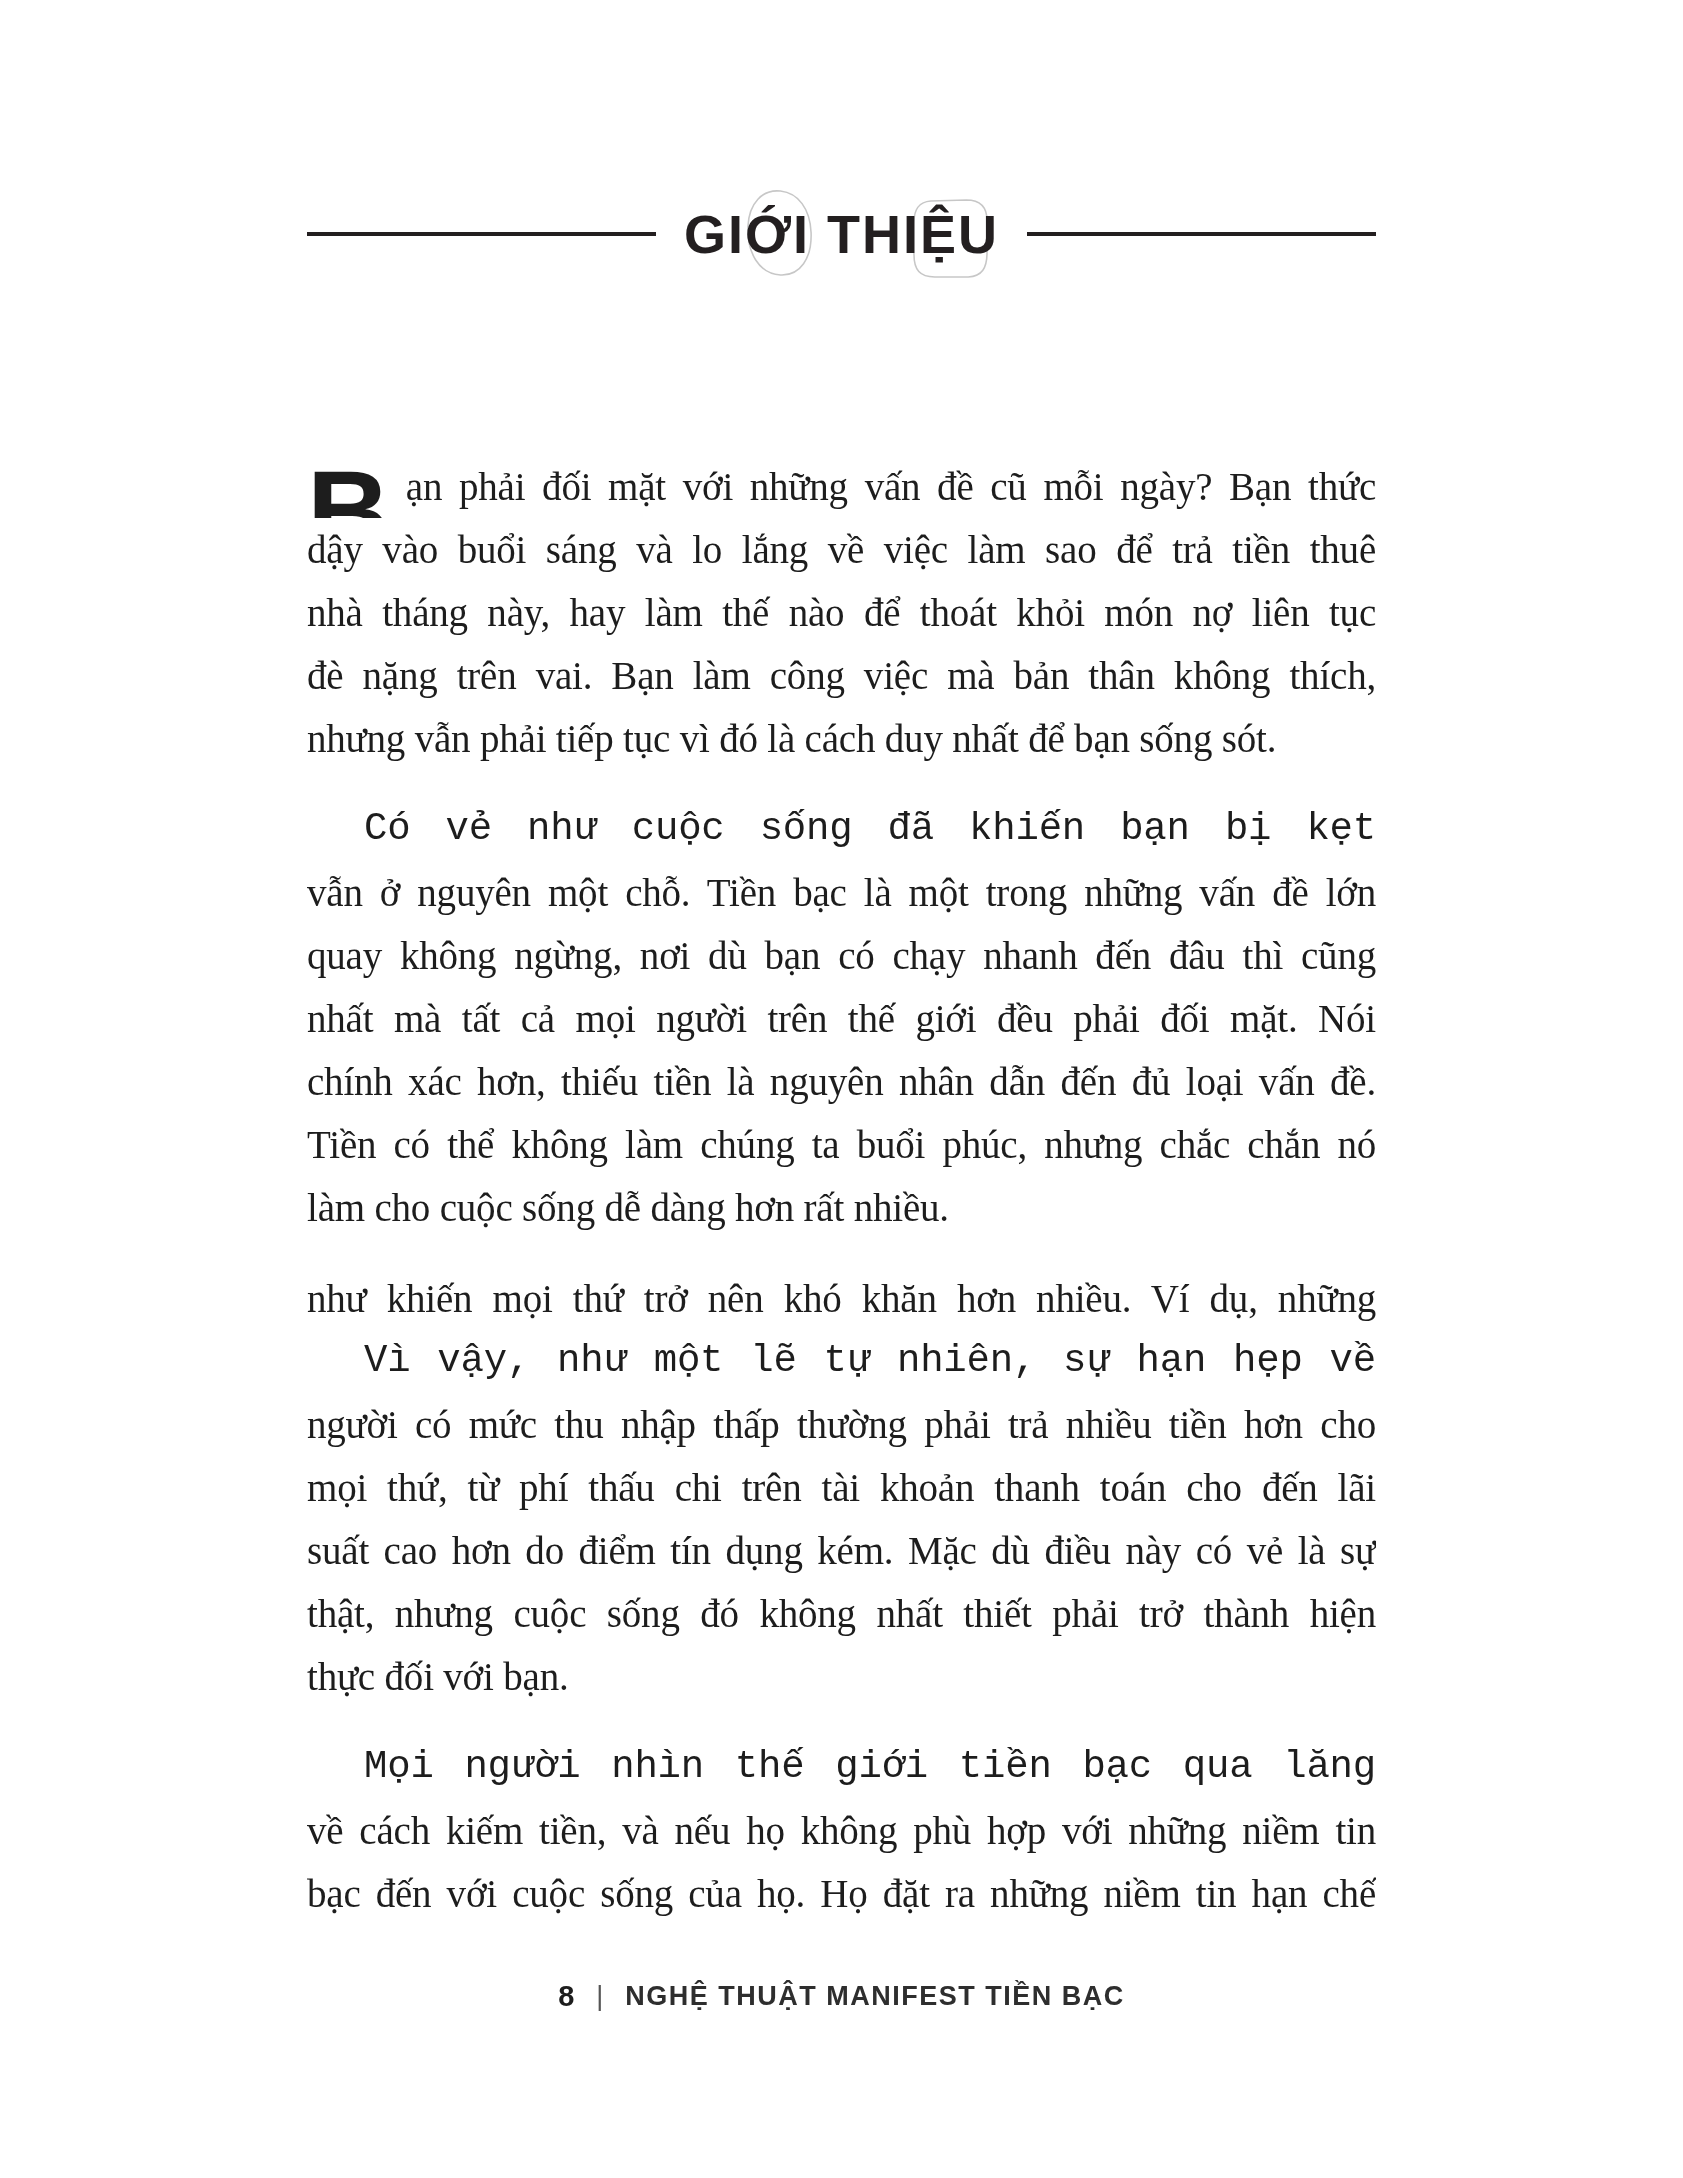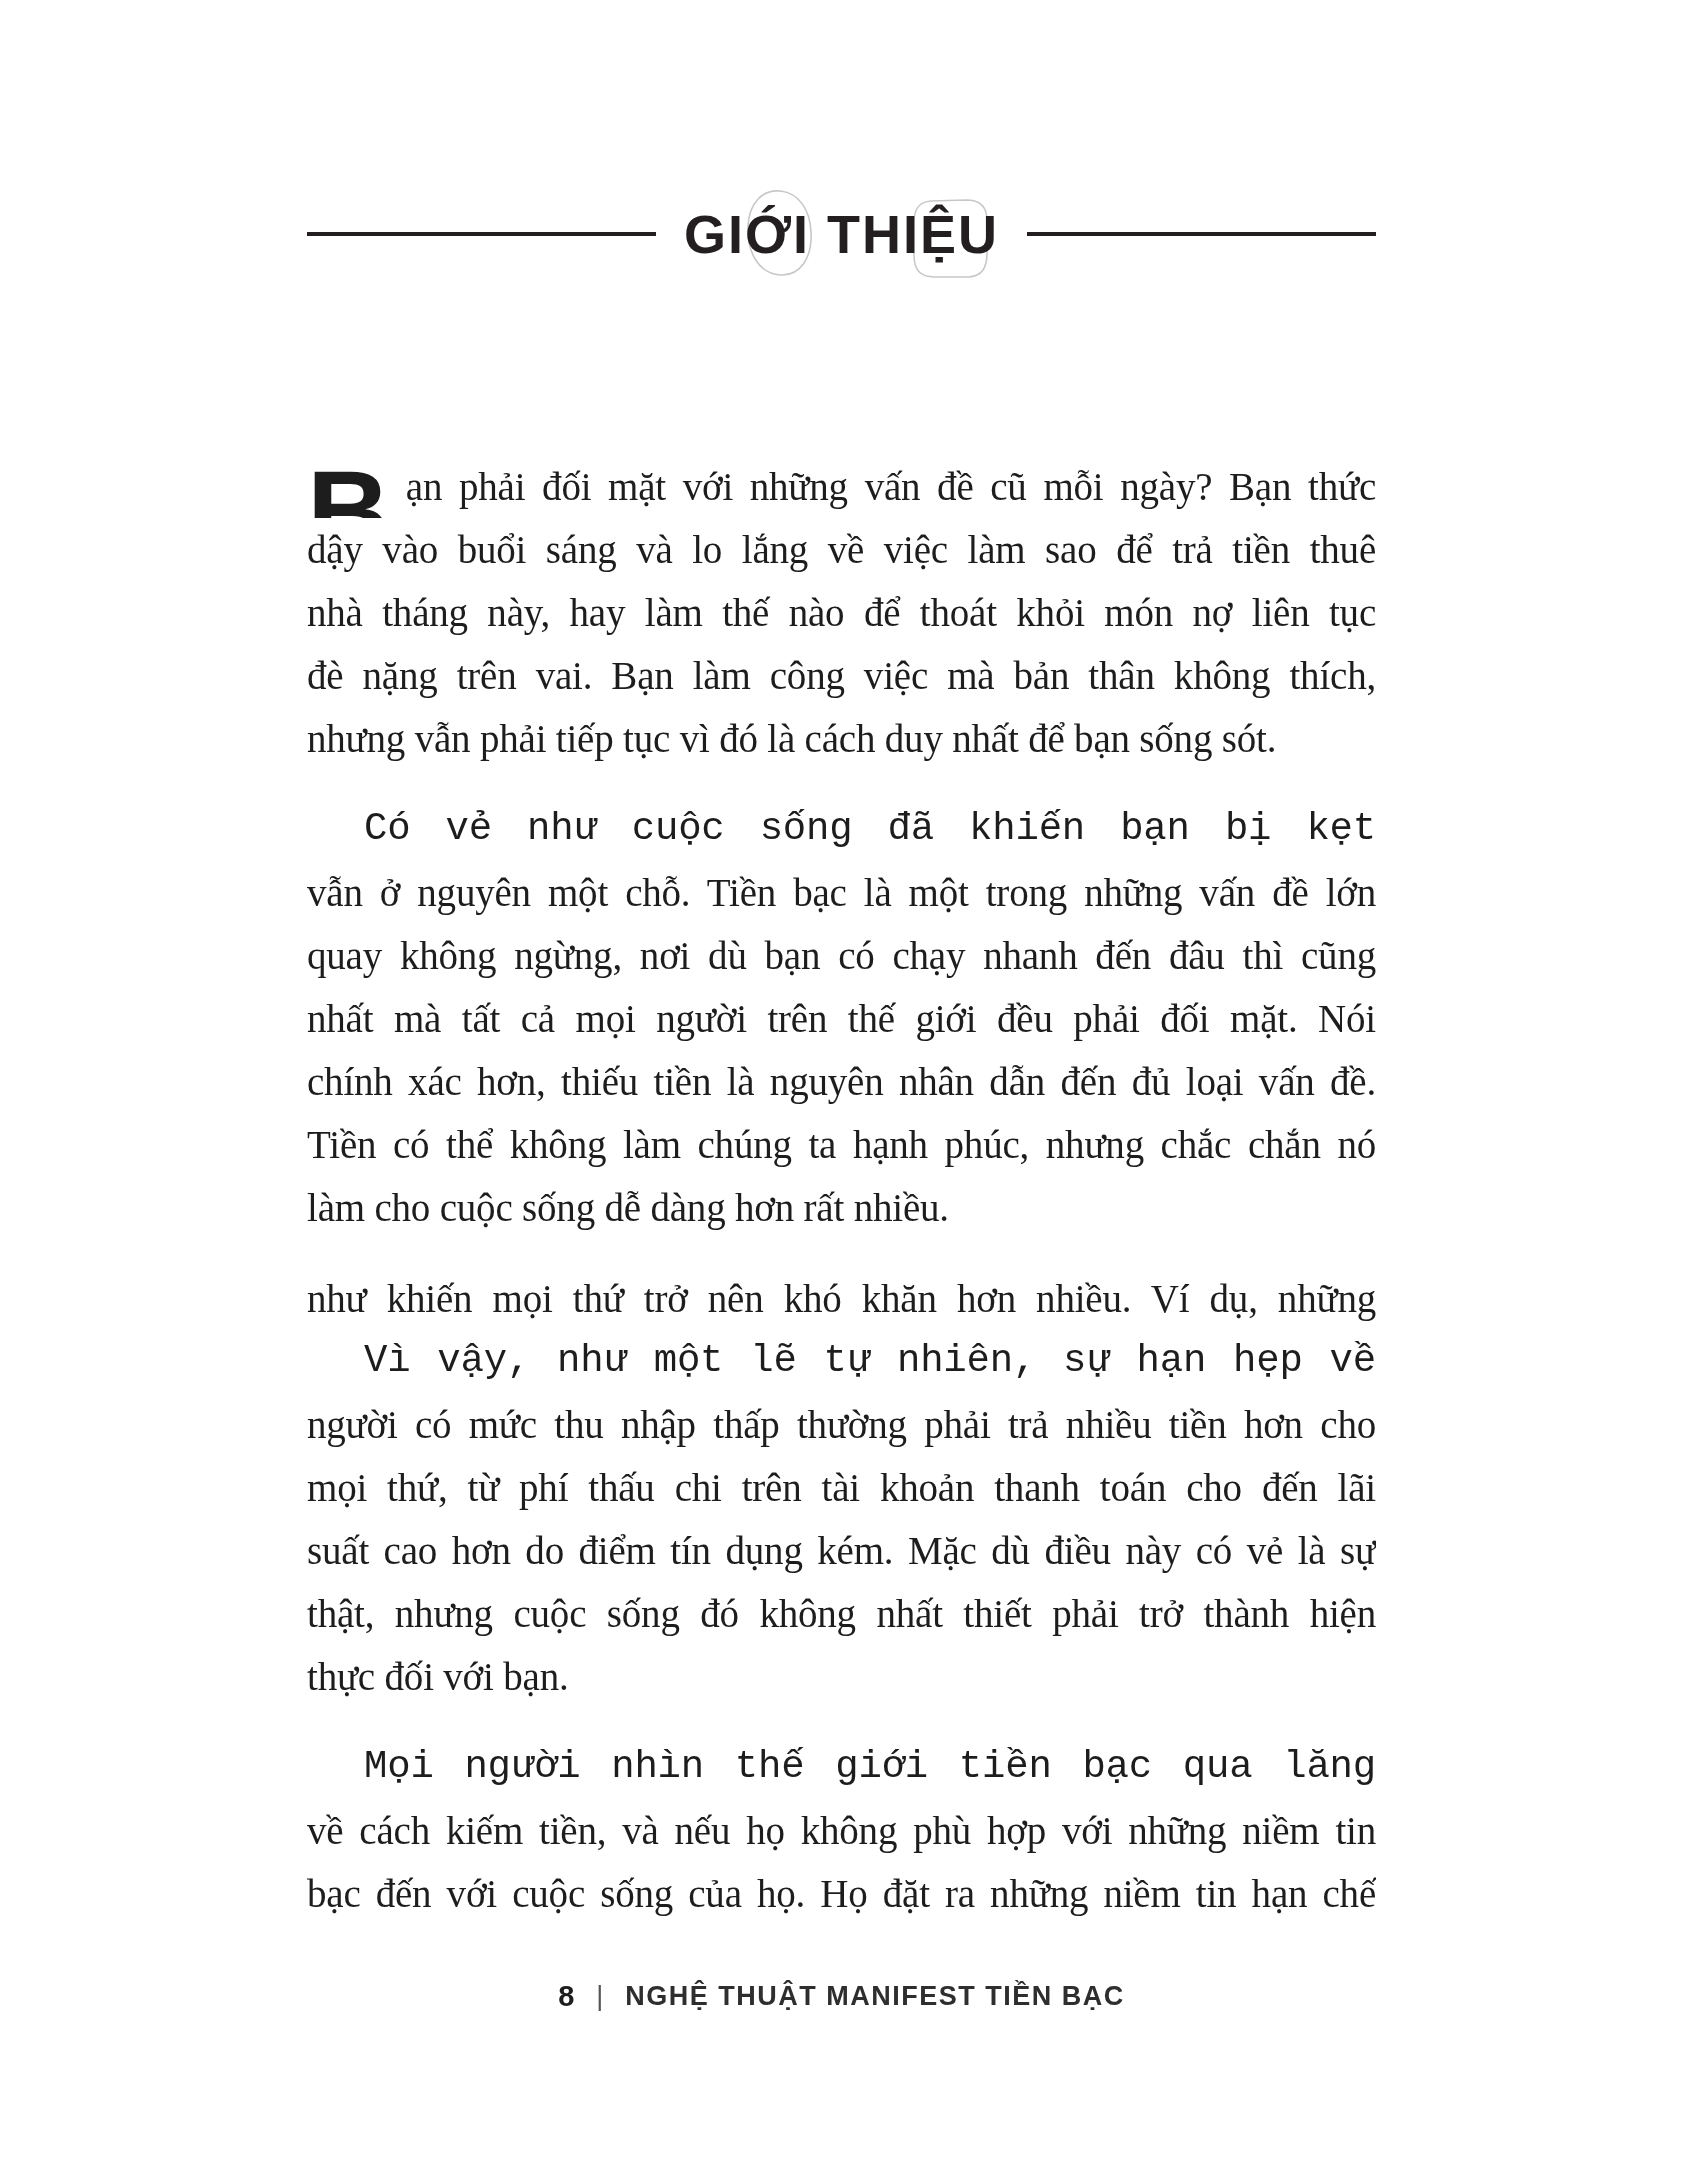--- a/index.html
+++ b/index.html
@@ -140,21 +140,21 @@
       <div class="line">đè nặng trên vai. Bạn làm công việc mà bản thân không thích,</div>
       <div class="line last">nhưng vẫn phải tiếp tục vì đó là cách duy nhất để bạn sống sót.</div>
     </div>
 
     <div class="paragraph">
       <div class="line indent">Có vẻ như cuộc sống đã khiến bạn bị kẹt trên một guồng</div>
       <div class="line">vẫn ở nguyên một chỗ. Tiền bạc là một trong những vấn đề lớn</div>
       <div class="line">quay không ngừng, nơi dù bạn có chạy nhanh đến đâu thì cũng</div>
       <div class="line">nhất mà tất cả mọi người trên thế giới đều phải đối mặt. Nói</div>
       <div class="line">chính xác hơn, thiếu tiền là nguyên nhân dẫn đến đủ loại vấn đề.</div>
-      <div class="line">Tiền có thể không làm chúng ta hạnh phúc, nhưng chắc chắn nó</div>
+      <div class="line">Tiền có thể không làm chúng ta buổi phúc, nhưng chắc chắn nó</div>
       <div class="line last">làm cho cuộc sống dễ dàng hơn rất nhiều.</div>
     </div>
 
     <div class="paragraph">
       <div class="line">như khiến mọi thứ trở nên khó khăn hơn nhiều. Ví dụ, những</div>
       <div class="line indent">Vì vậy, như một lẽ tự nhiên, sự hạn hẹp về tài chính dường</div>
       <div class="line">người có mức thu nhập thấp thường phải trả nhiều tiền hơn cho</div>
       <div class="line">mọi thứ, từ phí thấu chi trên tài khoản thanh toán cho đến lãi</div>
       <div class="line">suất cao hơn do điểm tín dụng kém. Mặc dù điều này có vẻ là sự</div>
       <div class="line">thật, nhưng cuộc sống đó không nhất thiết phải trở thành hiện</div>

